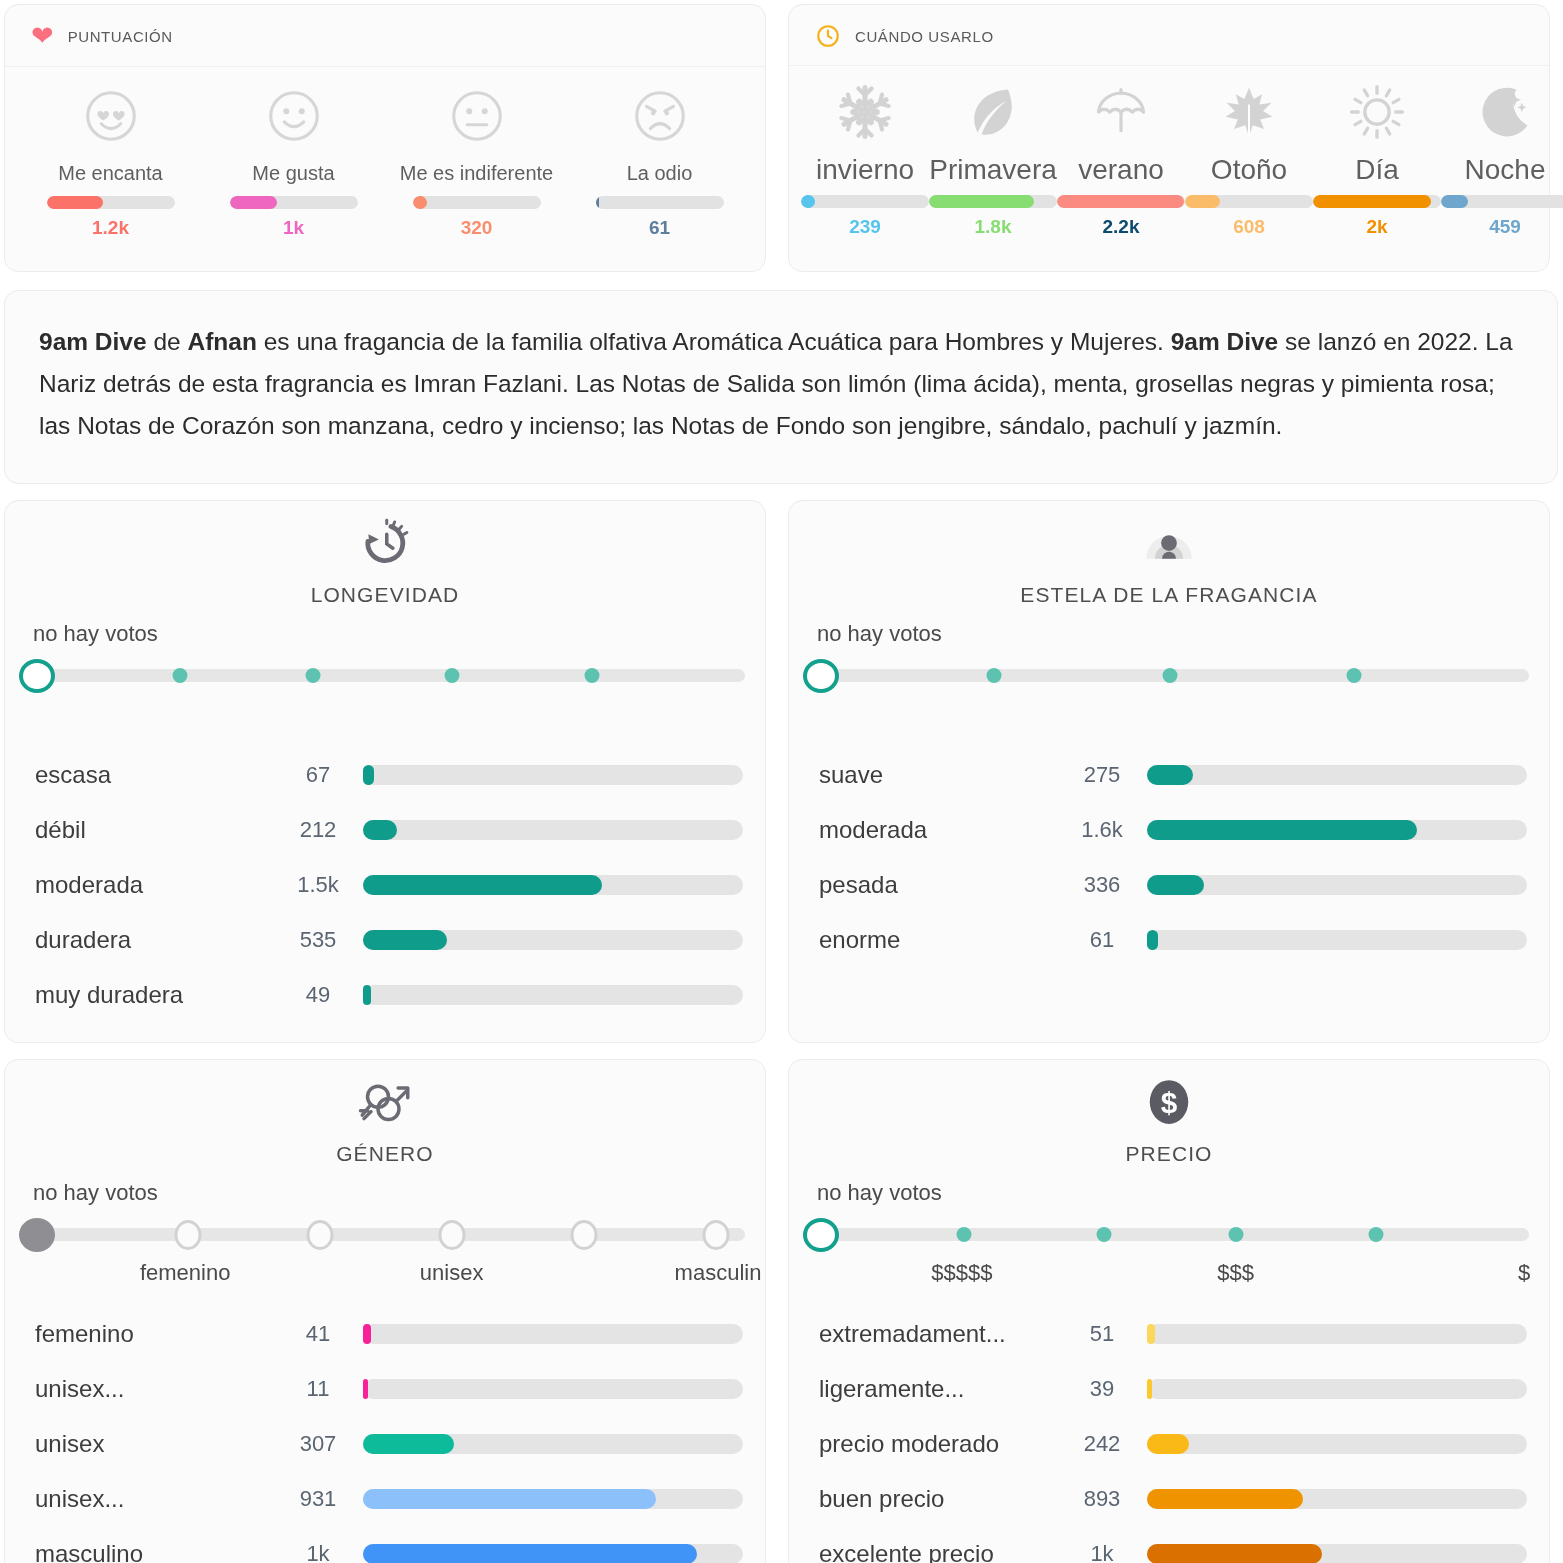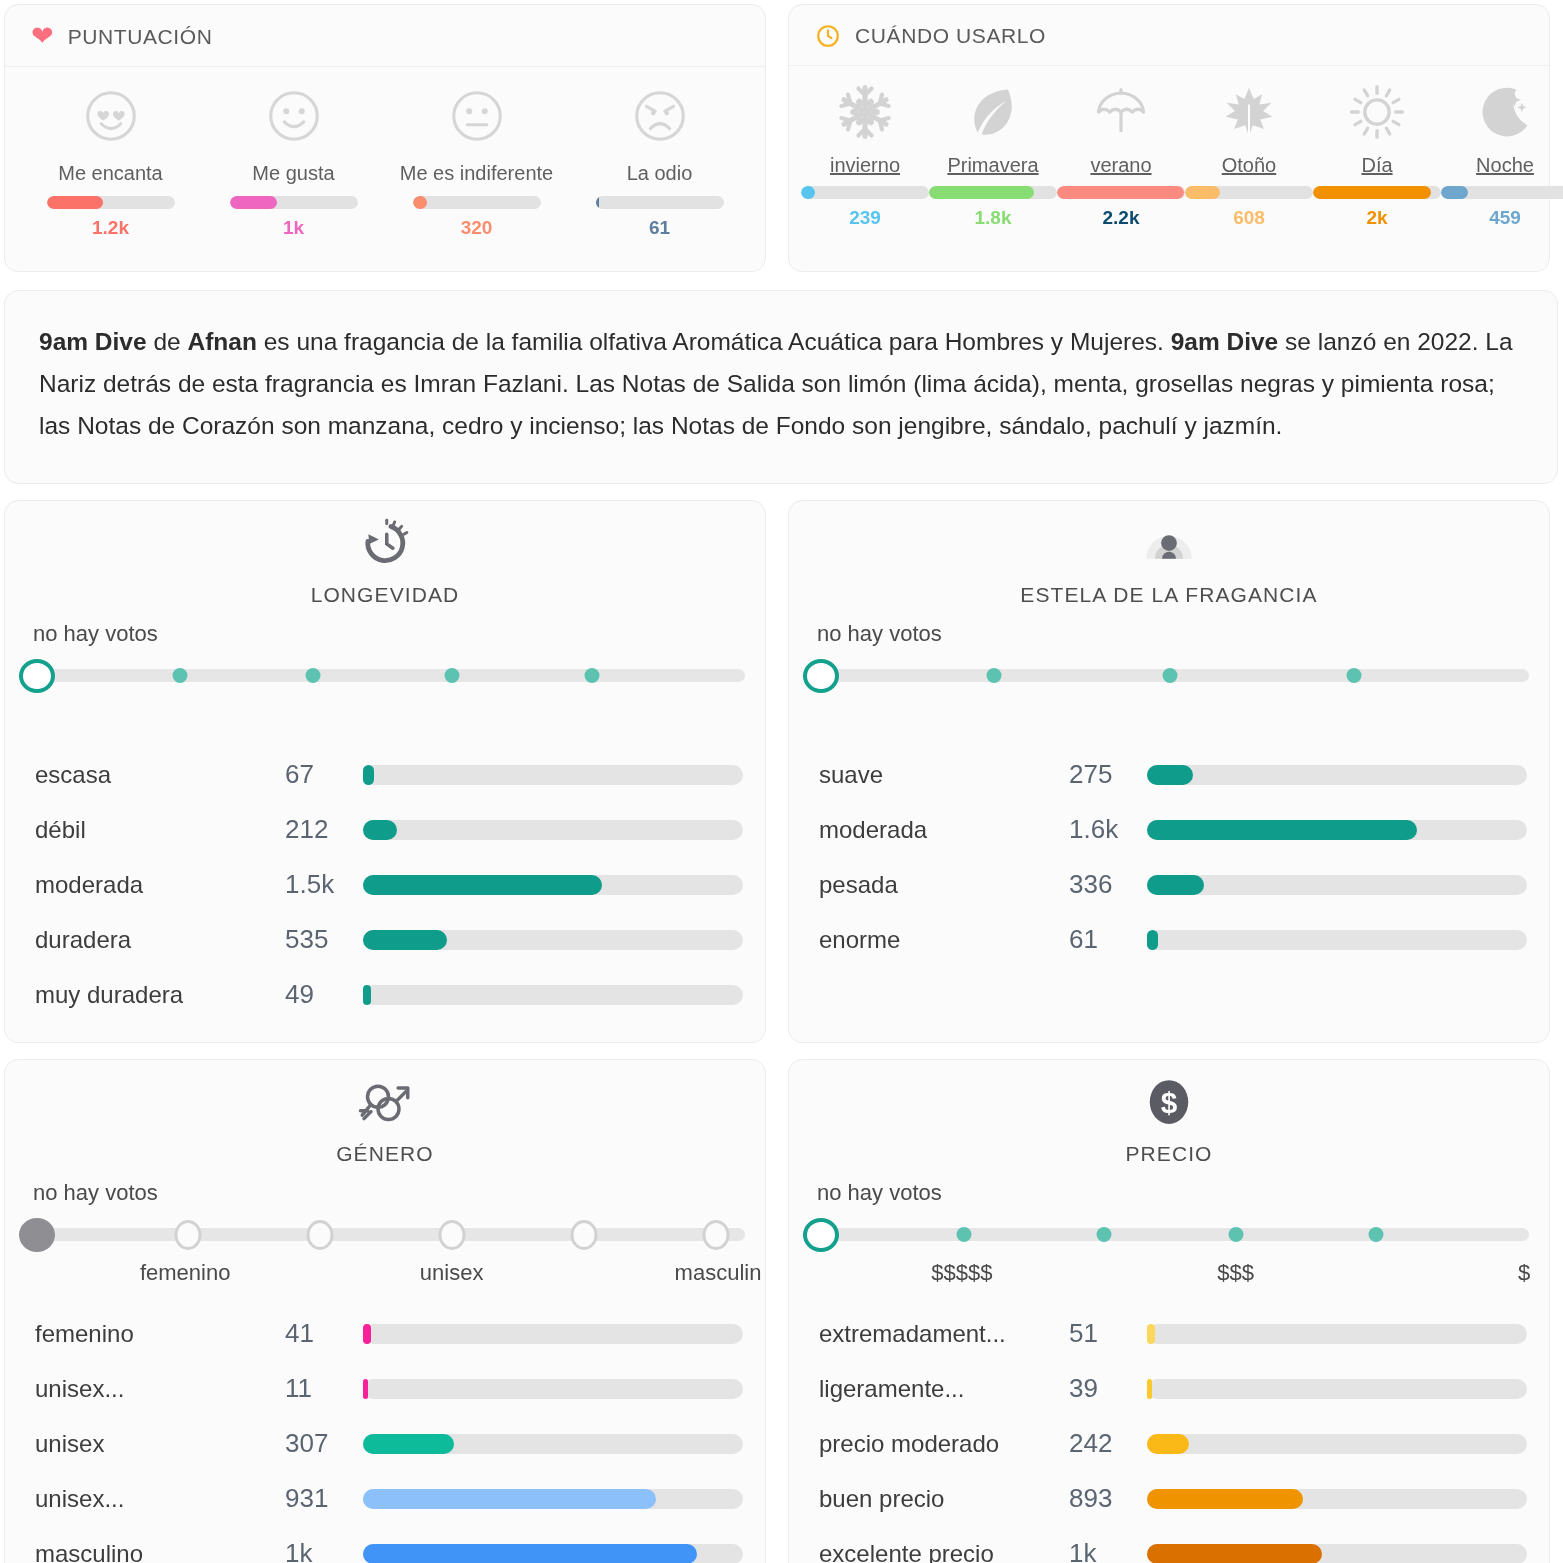--- a/index.html
+++ b/index.html
@@ -20,21 +20,21 @@
 
   
   .top-row { display: flex; gap: 22px; padding: 4px 4px 0 4px; }
   .top-card { width: 762px; height: 268px; display: flex; flex-direction: column; }
   .card-head {
     display: flex; align-items: center; gap: 14px;
     padding: 18px 26px 16px 26px;
     border-bottom: 1px solid #efefef;
   }
   .card-head .title {
-    font-size: 21px; letter-spacing: .6px; color: #5a5a5a; font-weight: 400;
+    font-size: 15px; letter-spacing: .6px; color: #5a5a5a; font-weight: 400;
   }
   .heart { color: #fb6f7f; font-size: 27px; line-height: 1; }
   .clock-ico { width: 26px; height: 26px; display:block; }
 
   .vote-grid { display: flex; padding: 18px 14px 0 14px; justify-content: center; }
   .vote-cell { flex: 1; display: flex; flex-direction: column; align-items: center; }
   .face { width: 62px; height: 62px; margin-bottom: 10px; }
   .vote-label {
     font-size: 20px; color: #5f5f5f; text-align: center; line-height: 1.25;
     min-height: 26px; width: 100%;
@@ -43,21 +43,21 @@
     width: 128px; height: 13px; border-radius: 7px; background: #e2e2e2;
     margin-top: 9px; overflow: hidden;
   }
   .mini-fill { height: 100%; border-radius: 7px; }
   .mini-count { margin-top: 8px; font-size: 19px; font-weight: 600; }
 
   
   .season-grid { display: flex; padding: 16px 12px 0 12px; }
   .season-cell { flex: 1; display: flex; flex-direction: column; align-items: center; }
   .season-ico { width: 64px; height: 60px; margin-bottom: 8px; }
-  .season-label { font-size: 20px; color: #5f5f5f; text-decoration: underline; }
+  .season-label { font-size: 28px; color: #5f5f5f; }
 
   
   .desc-card {
     margin: 18px 4px 0 4px; width: 1554px;
     padding: 30px 34px 36px 34px;
   }
   .desc-text {
     font-size: 24.5px; line-height: 1.72; color: #2c2c2c; font-weight: 400;
   }
   .desc-text b { font-weight: 700; }
@@ -100,21 +100,21 @@
 
   
   .rows { margin-top: 16px; }
   .row {
     display: flex; align-items: center; height: 55px; padding: 0 22px 0 30px;
   }
   .row-label {
     width: 250px; font-size: 24px; color: #3d3d3d; white-space: nowrap; overflow: hidden;
   }
   .row-count {
-    width: 66px; text-align: left; font-size: 26px; color: #5b6572;
+    width: 66px; text-align: center; font-size: 22px; color: #5b6572;
     margin-right: 12px; white-space: nowrap;
   }
   .row-track {
     flex: 1; height: 20px; border-radius: 10px; background: #e4e4e4; position: relative;
   }
   .row-fill { position: absolute; left: 0; top: 0; height: 100%; border-radius: 10px; }
 </style>
 </head>
 <body>
 

